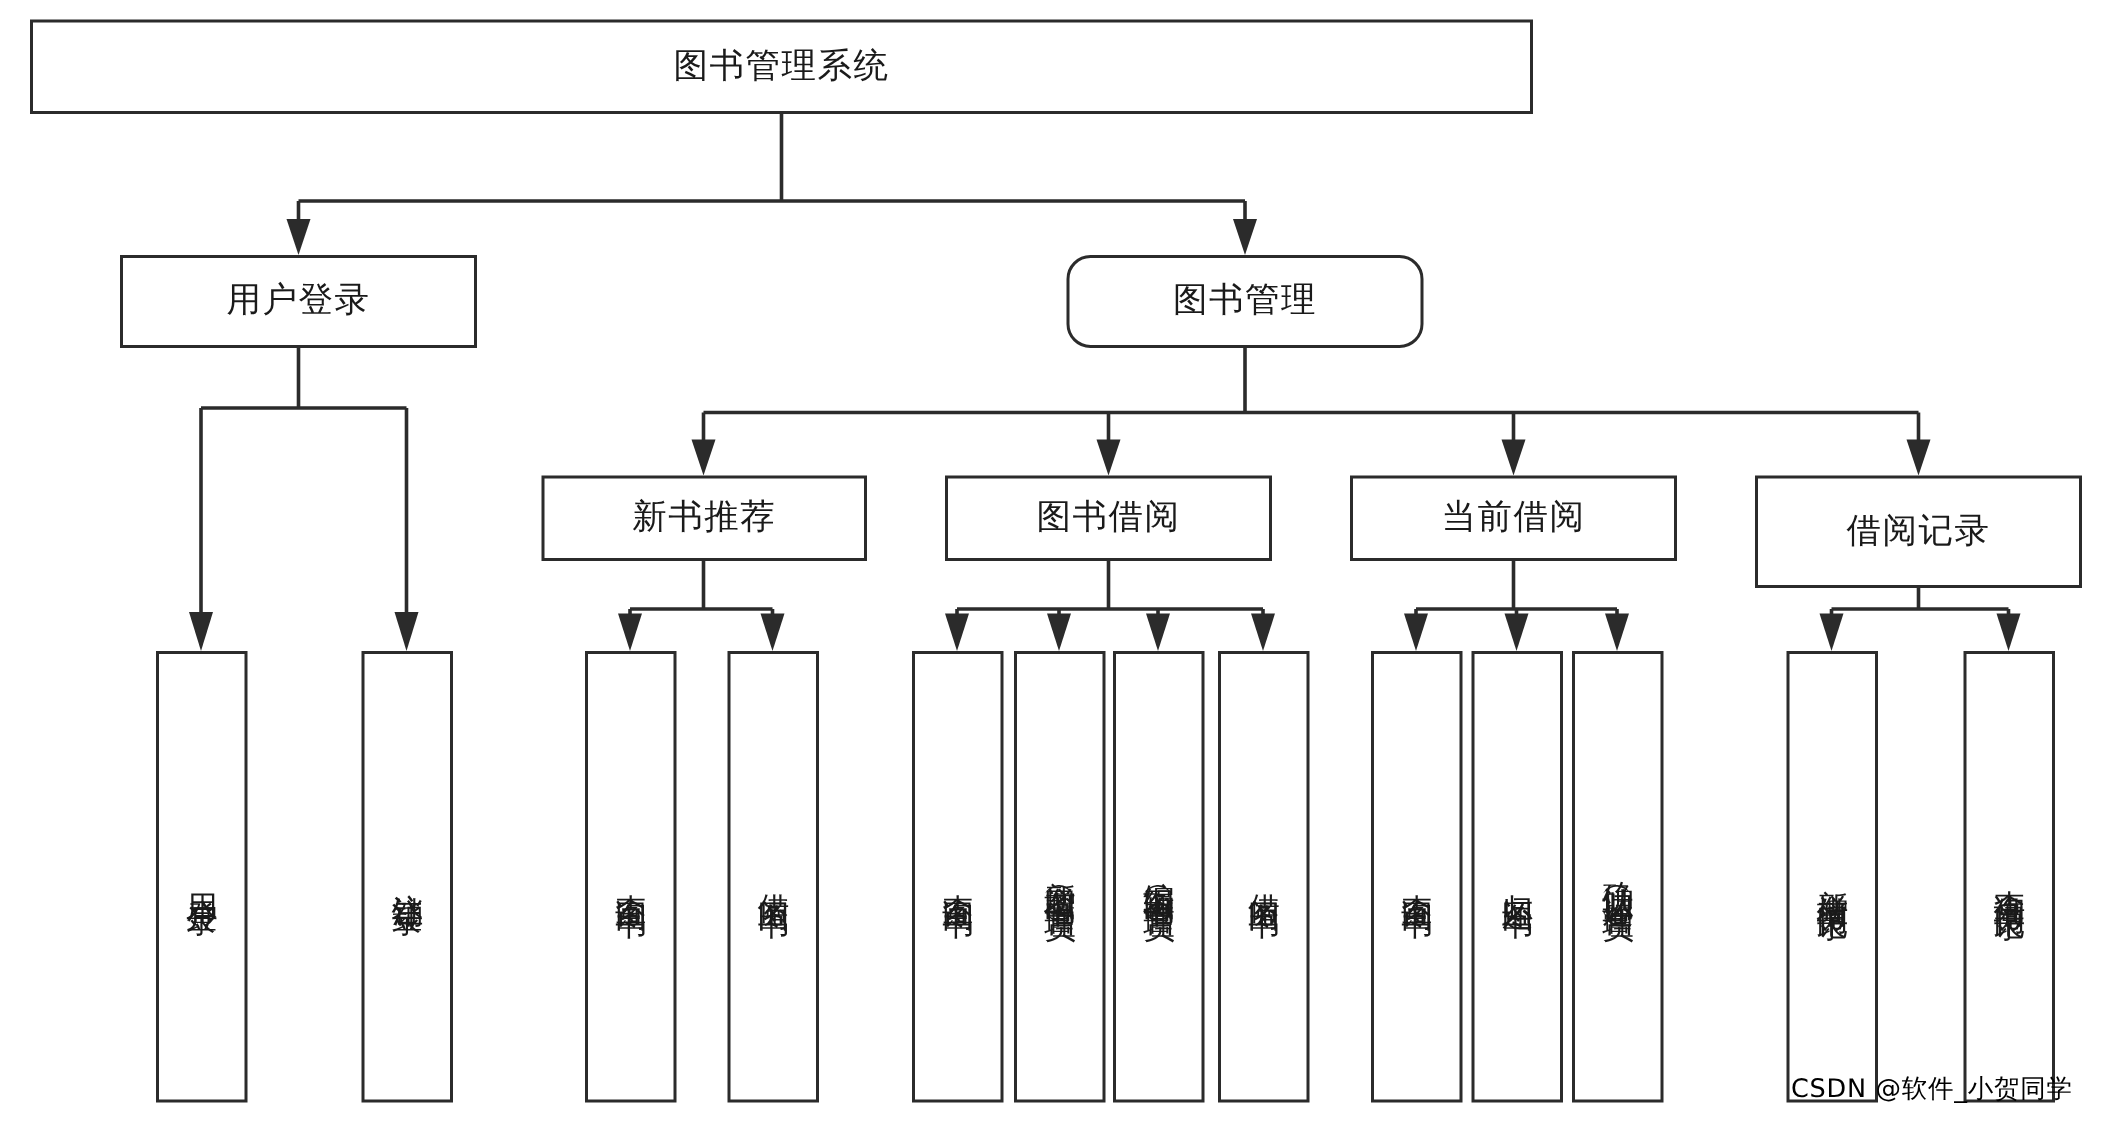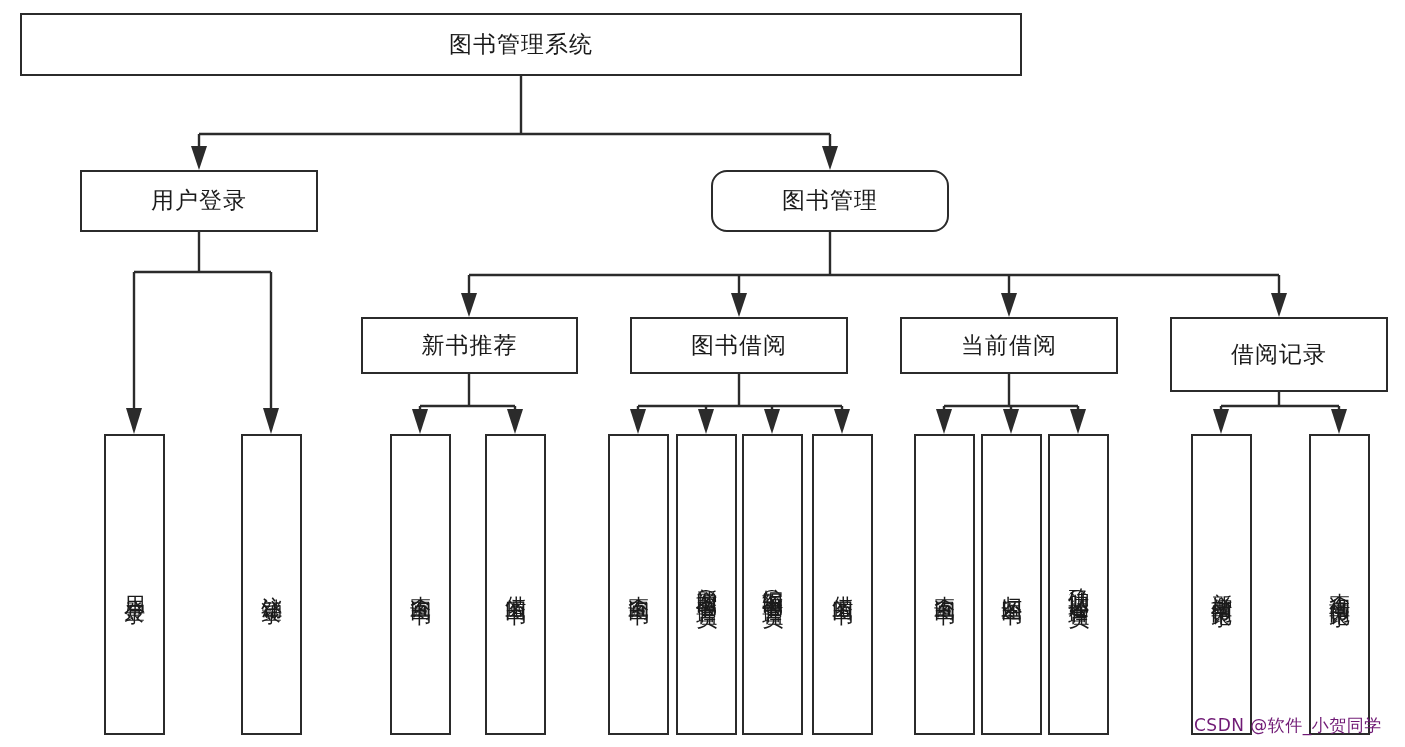--- a/index.html
+++ b/index.html
@@ -53,21 +53,21 @@
     stroke: #2b2b2b;
     stroke-width: 2.4;
     fill: none;
   }
   .arrow-head {
     fill: #2b2b2b;
   }
   .watermark {
     position: absolute;
     font-size: 17px;
-    color: #701a75;
+    color: #000000;
     white-space: nowrap;
     letter-spacing: 0.5px;
   }
 </style>
 </head>
 <body>
 
 <div id="canvas">
 
   <svg class="edges" viewBox="0 0 1405 747">

